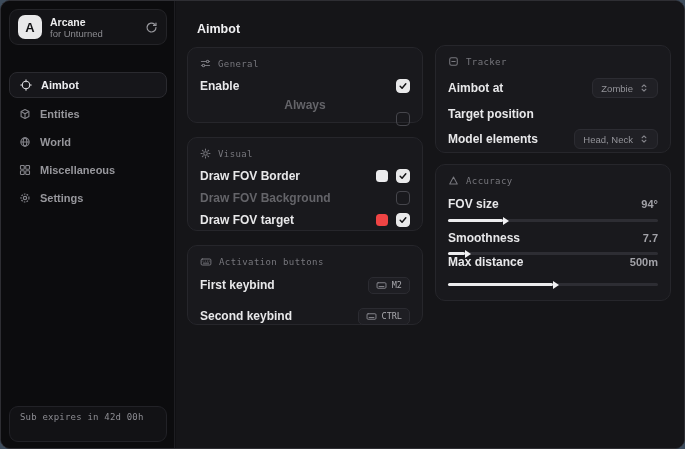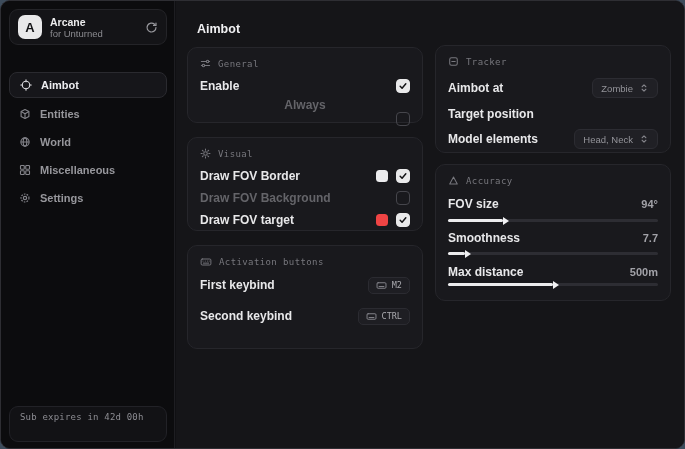--- a/index.html
+++ b/index.html
@@ -201,21 +201,21 @@
           <span class="swatch" style="background: rgb(239, 68, 68);"></span>
           <span class="checkbox checked">
             <svg width="10" height="10" viewBox="0 0 16 16" fill="none" stroke="#141416" stroke-width="2.4" stroke-linecap="round" stroke-linejoin="round">
                 <path d="M3.5 8.5l3 3 6-7"></path>
               </svg>
           </span>
         </span>
       </div>
     </div>
 
-    <div class="card" style="left:11px; top:244px; width:236px; height:104px;">
+    <div class="card" style="left:11px; top:244px; width:236px; height:80px;">
       <div class="card-head">
         <span class="hicon">
           <svg width="12" height="12" viewBox="0 0 16 16" fill="none" stroke="currentColor" stroke-width="1.3" stroke-linecap="round">
             <rect x="1.5" y="4" width="13" height="8" rx="1.5"></rect>
               <path d="M4 6.8h.01M7 6.8h.01M10 6.8h.01M12.2 6.8h.01M4.5 9.5h7"></path>
           </svg>
         </span>
         <span>Activation buttons</span>
       </div>
       <div class="row" style="top:29px;">
@@ -314,21 +314,21 @@
         <span class="lbl">Smoothness</span>
         <span class="val">7.7</span>
       </div>
       <div class="slider" style="top:84px;">
         <span class="track"></span>
         <span class="fill" style="width: 8%;">
             <span class="thumb"></span>
           </span>
       </div>
 
-      <div class="row" style="top:98px; height:18px;">
+      <div class="row" style="top:88px; height:18px;">
         <span class="lbl">Max distance</span>
         <span class="val">500m</span>
       </div>
       <div class="slider" style="top:115px;">
         <span class="track"></span>
         <span class="fill" style="width: 50%;">
             <span class="thumb"></span>
           </span>
       </div>
     </div>

